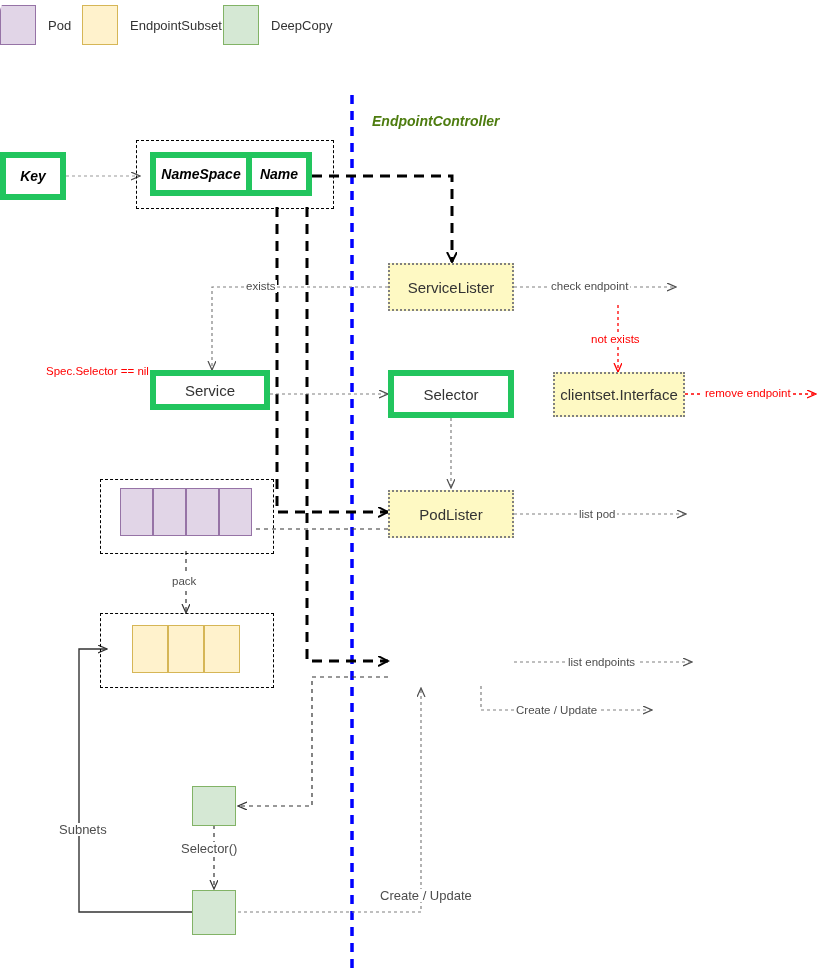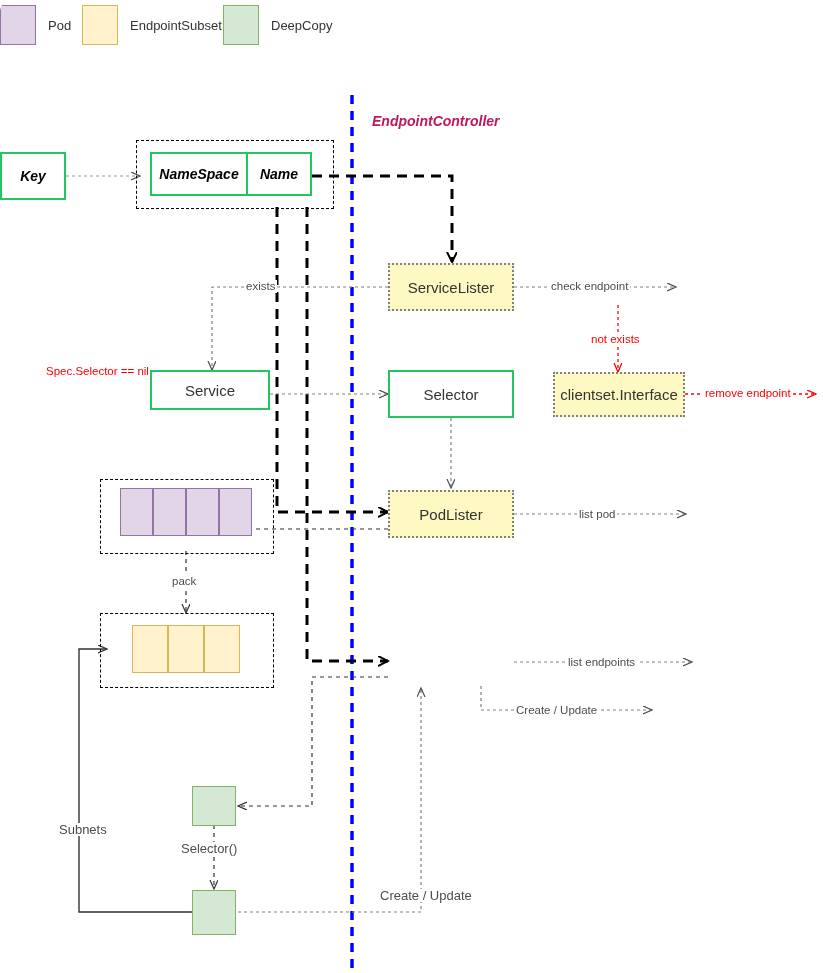--- a/index.html
+++ b/index.html
@@ -29,21 +29,21 @@
   .node {
     position: absolute;
     box-sizing: border-box;
     display: flex;
     align-items: center;
     justify-content: center;
     text-align: center;
     color: #333333;
   }
   .solid-box {
-    border: 2px solid #22c55e;
+    border: 6px solid #22c55e;
     background: #ffffff;
     font-size: 15px;
   }
   .dotted-box {
     border: 2px dotted #808080;
     background: #fef9c3;
     font-size: 15px;
   }
   .dashed-group {
     border: 1.5px dashed #000000;
@@ -100,21 +100,21 @@
     font-size: 13px;
   }
   .edge-label.red {
     color: #ff0000;
   }
   .title-label {
     position: absolute;
     font-size: 14px;
     font-weight: bold;
     font-style: italic;
-    color: #be185d;
+    color: #4d7c0f;
     white-space: nowrap;
   }
   .sel-nil {
     position: absolute;
     font-size: 11.5px;
     color: #ff0000;
     white-space: nowrap;
     overflow: hidden;
   }
 </style>

